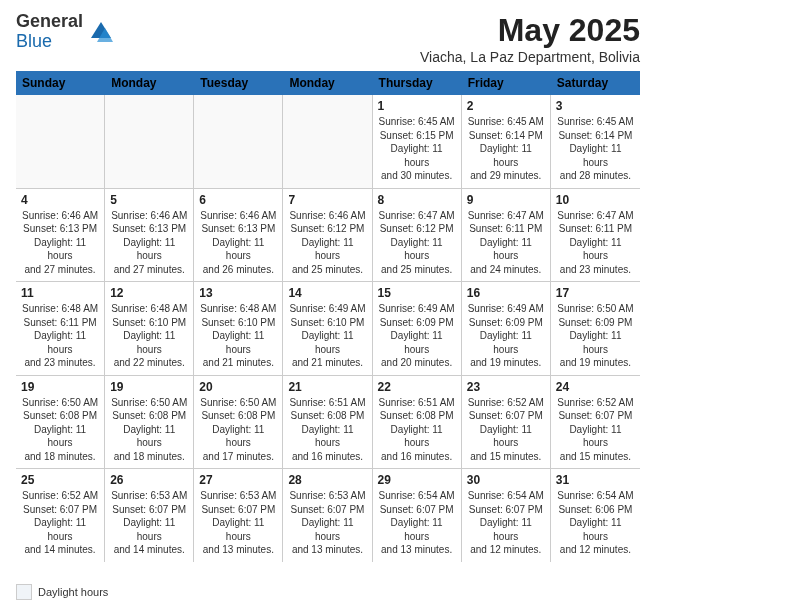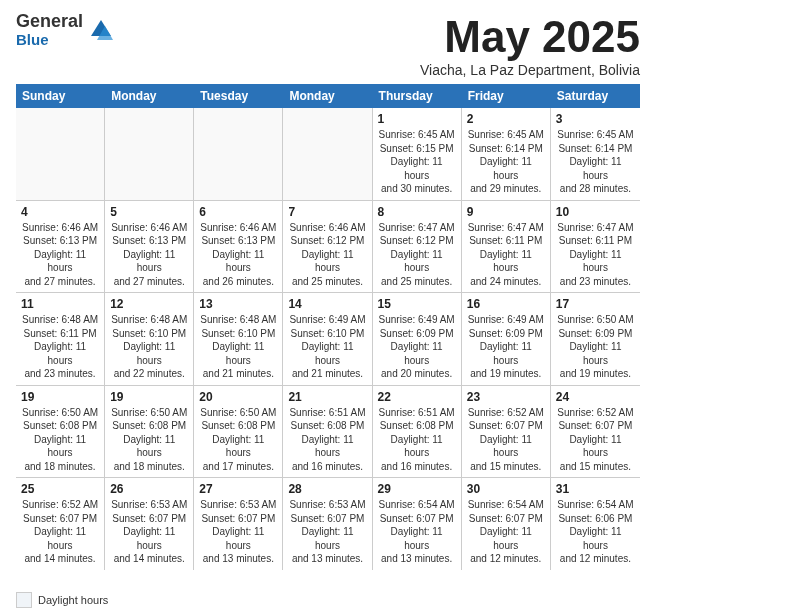--- a/index.html
+++ b/index.html
@@ -31,54 +31,54 @@
       display: flex;
       flex-direction: column;
       line-height: 1.1;
     }
     .logo-general {
       font-size: 18px;
       font-weight: bold;
       color: #333;
     }
     .logo-blue {
-      font-size: 15px;
-      font-weight: bold;
+      font-size: 18px;
+      font-weight: normal;
       color: #1a6aad;
     }
     .logo-icon {
       width: 28px;
       height: 28px;
       margin-left: 4px;
     }
     .title-block {
       text-align: right;
     }
     .month-title {
-      font-size: 44px;
+      font-size: 32px;
       font-weight: bold;
       color: #222;
     }
     .subtitle {
       font-size: 14px;
       color: #333;
       margin-left: 36px;
     }
     .calendar {
       flex: 1;
       display: flex;
       flex-direction: column;
     }
     .cal-header {
       display: grid;
       grid-template-columns: repeat(7, 1fr);
       background: #2a72b8;
     }
     .cal-header-cell {
-      color: #ffffff;
+      color: #000000;
       font-size: 12px;
       font-weight: bold;
       padding: 5px 6px;
       text-align: left;
     }
     .cal-body {
       display: flex;
       flex-direction: column;
       flex: 1;
     }

